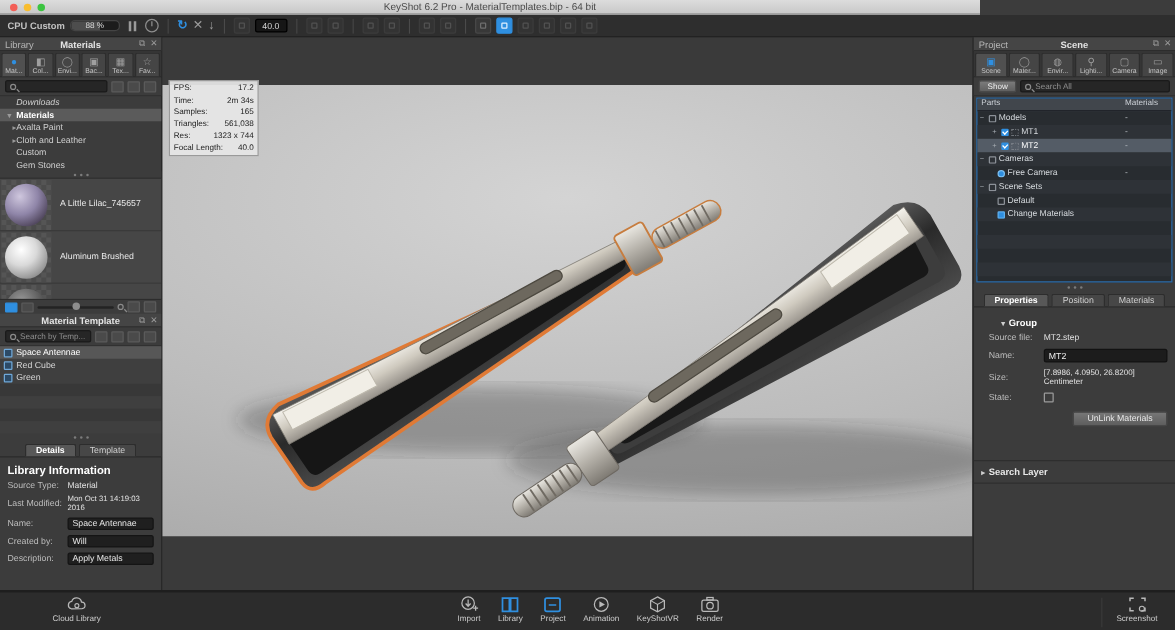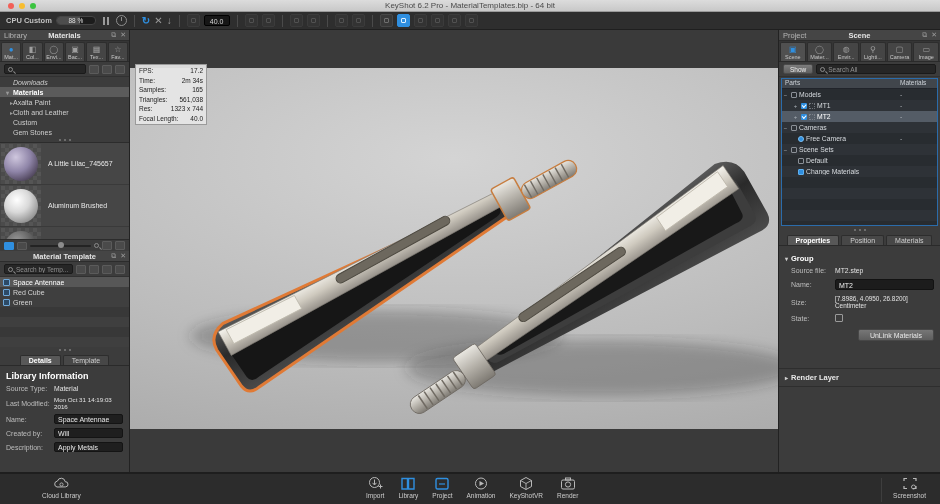--- a/index.html
+++ b/index.html
@@ -1,20 +1,20 @@
 <!DOCTYPE html>
 <html><head>
 <meta charset="utf-8">
 <style>
   html,body{margin:0;padding:0;background:#1d1d1d;}
   *{box-sizing:border-box;font-family:"Liberation Sans",sans-serif;}
   .app{position:relative;width:940px;height:504px;background:#3c3c3c;overflow:hidden;}
 
   
-  .titlebar{position:absolute;left:0;top:0;width:940px;height:12px;
+  .titlebar{position:absolute;left:0;top:0;width:784px;height:12px;
     background:linear-gradient(#dcdcdc,#c8c8c8);border-bottom:1px solid #9a9a9a;padding-left:37px;}
   .traffic{position:absolute;left:8px;top:3px;display:flex;gap:5px;}
   .tl{width:6px;height:6px;border-radius:50%;display:inline-block;}
   .tl.red{background:#f35f57;}.tl.yel{background:#f8bd2f;}.tl.grn{background:#3bc440;}
   .win-title{position:absolute;left:0;right:0;top:1px;text-align:center;font-size:8px;color:#4a4a4a;}
 
   
   .toolbar{position:absolute;left:0;top:12px;width:940px;height:18px;background:#2e2e2e;
     border-bottom:1px solid #1f1f1f;display:flex;align-items:center;gap:4px;padding:0 6px;}
   .tb-label{font-size:7.5px;color:#c2c2c2;font-weight:bold;}
@@ -119,21 +119,21 @@
   .xp{width:7px;text-align:center;color:#aab0b6;font-size:6px;flex:none;}
   .chk{width:6px;height:6px;background:#2f8fe0;border-radius:1px;flex:none;position:relative;}
   .chk::after{content:"";position:absolute;left:1px;top:1.5px;width:3px;height:1.5px;border-left:1px solid #fff;border-bottom:1px solid #fff;transform:rotate(-45deg);}
   .ticon{width:6px;height:6px;flex:none;border:1px solid #8b9097;border-radius:1px;}
   .ticon.blue{background:#2f8fe0;border-color:#5fb0ef;}
   .ticon.cam{border-radius:50%;background:#2f8fe0;border-color:#7cc0f2;}
   .ticon.ghost{border-style:dotted;opacity:.7;}
   .ind1{width:8px;flex:none;}.ind2{width:14px;flex:none;}
   .ptabs{position:absolute;left:0;right:0;top:203px;height:13px;display:flex;justify-content:center;gap:2px;align-items:flex-end;border-bottom:1px solid #2a2a2a;}
   .grp{position:absolute;left:0;right:0;top:220px;}
-  .grp-h{display:flex;align-items:center;gap:3px;font-size:7.5px;color:#fff;font-weight:bold;padding:4px 6px;}
+  .grp-h{display:flex;align-items:center;gap:3px;font-size:7.5px;color:#fff;font-weight:bold;padding:4px 22px;}
   .grp-h .ar{color:#cfcfcf;font-size:6px;}
   .g-row{display:flex;align-items:center;padding:0 6px 0 12px;margin-bottom:5px;}
   .g-lab{width:44px;font-size:7px;color:#bdbdbd;flex:none;}
   .g-val{font-size:6.8px;color:#e3e3e3;}
   .g-input{flex:1;height:11px;background:#1c1c1c;border:1px solid #121212;border-radius:2px;color:#efefef;
     font-size:7px;line-height:11px;padding:0 3px;}
   .state-ic{width:8px;height:8px;border:1px solid #9a9a9a;border-radius:1px;}
   .unlink-btn{margin:2px 6px 0 auto;width:76px;height:12px;background:linear-gradient(#777,#5e5e5e);
     border:1px solid #474747;border-radius:2px;color:#e8e8e8;font-size:7px;text-align:center;line-height:12px;}
   .rl-row{position:absolute;left:0;right:0;top:338px;border-top:1px solid #2e2e2e;border-bottom:1px solid #2e2e2e;
@@ -640,21 +640,21 @@
         <span class="g-lab">State:</span>
         <span class="state-ic"></span>
       </div>
       <div style="display:flex;">
         <span class="unlink-btn">UnLink Materials</span>
       </div>
     </div>
 
     <div class="rl-row">
       <span class="ar">▸</span>
-      <span>Render Layer</span>
+      <span>Search Layer</span>
     </div>
   </div>
 
   <div class="dock">
     <div class="dock-item" style="left:42px;top:2px;">
       <svg width="17" height="15" viewBox="0 0 17 15">
         <path d="M4,11 a3,3 0 0 1 .4-5.9 a4,4 0 0 1 7.8,.6 a2.6,2.6 0 0 1 .4,5.2 z" fill="none" stroke="currentColor" stroke-width="1"></path>
         <circle cx="8.5" cy="8.5" r="1.6" fill="none" stroke="currentColor" stroke-width=".9"></circle>
       </svg>
       <span class="dlab">Cloud Library</span>

